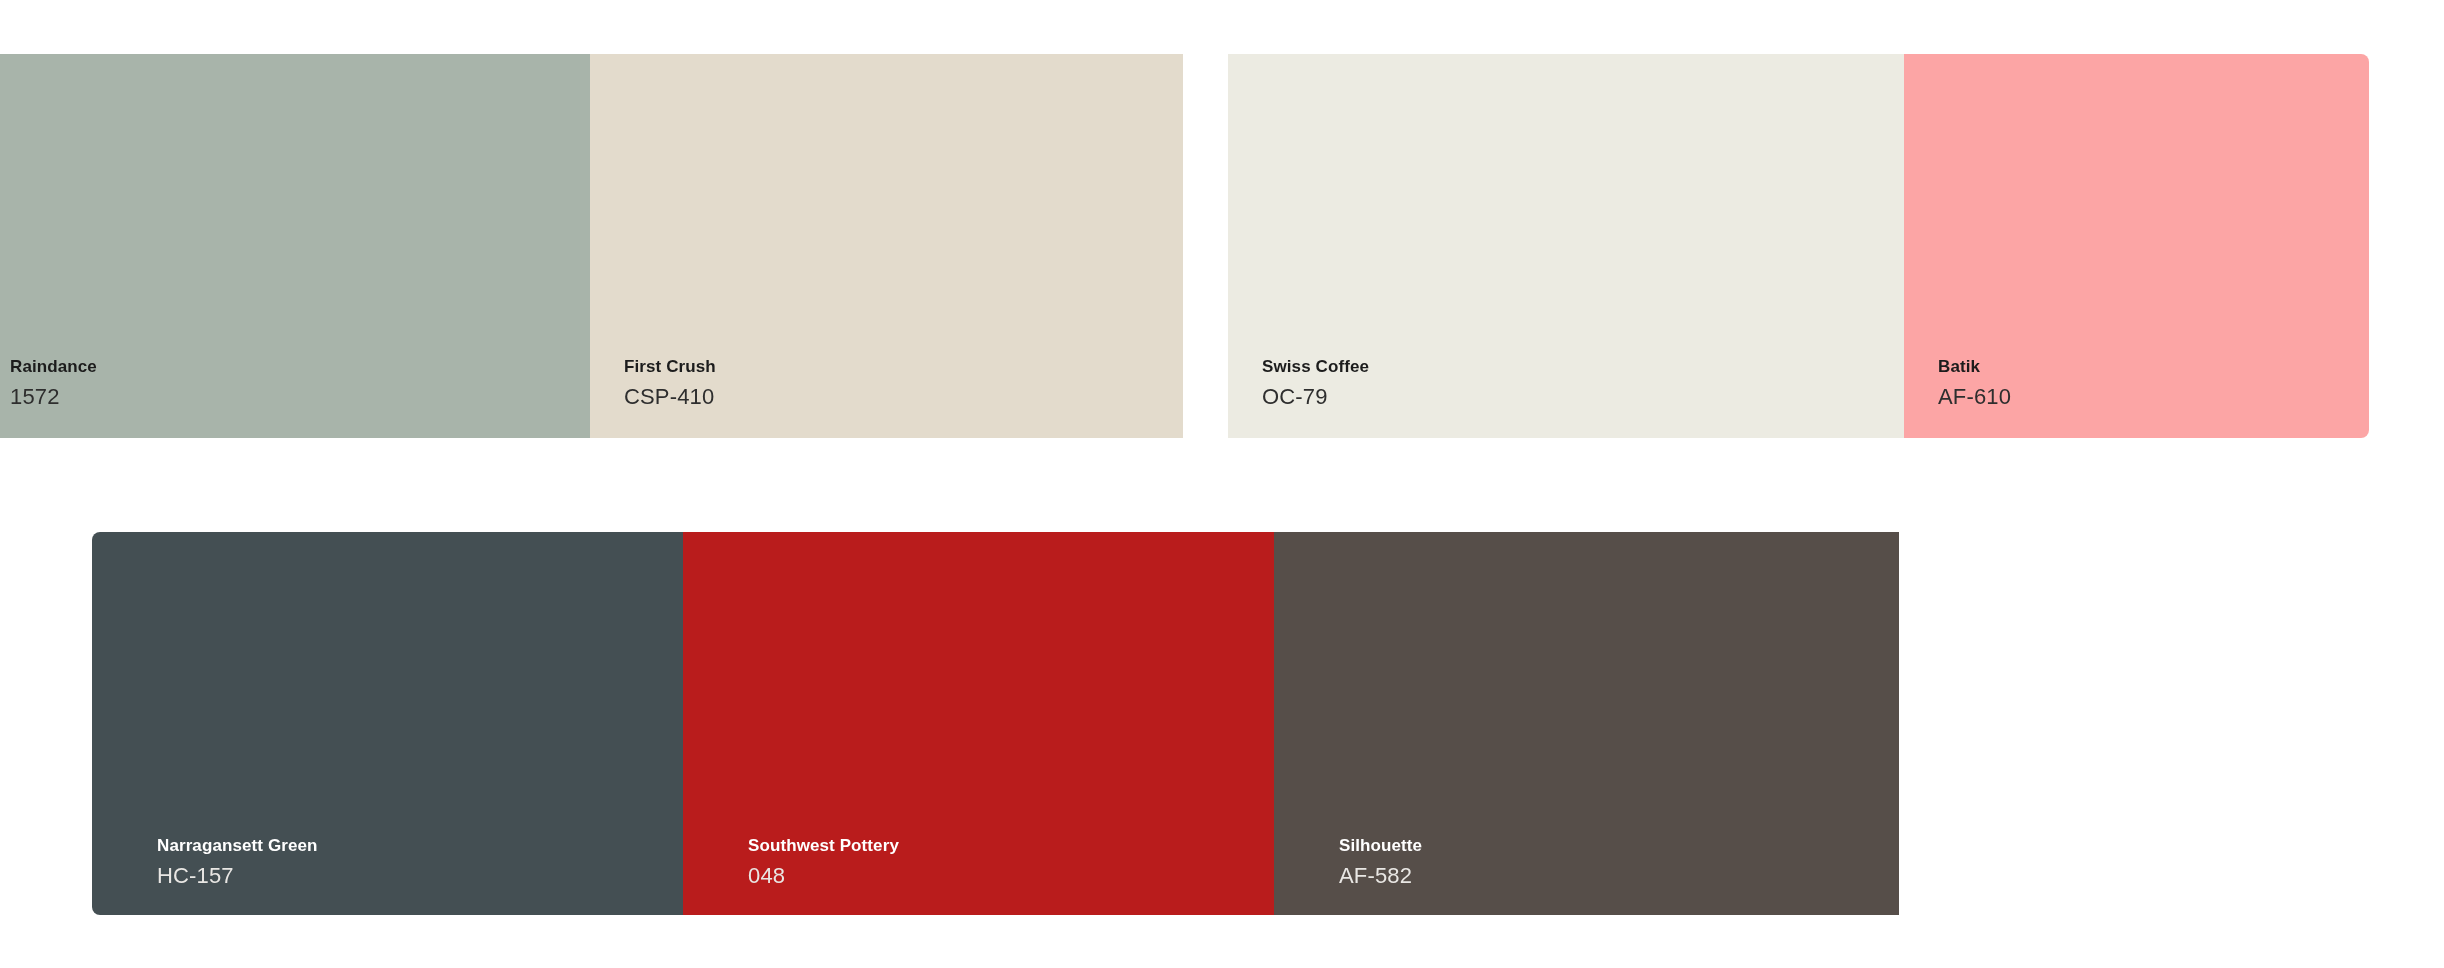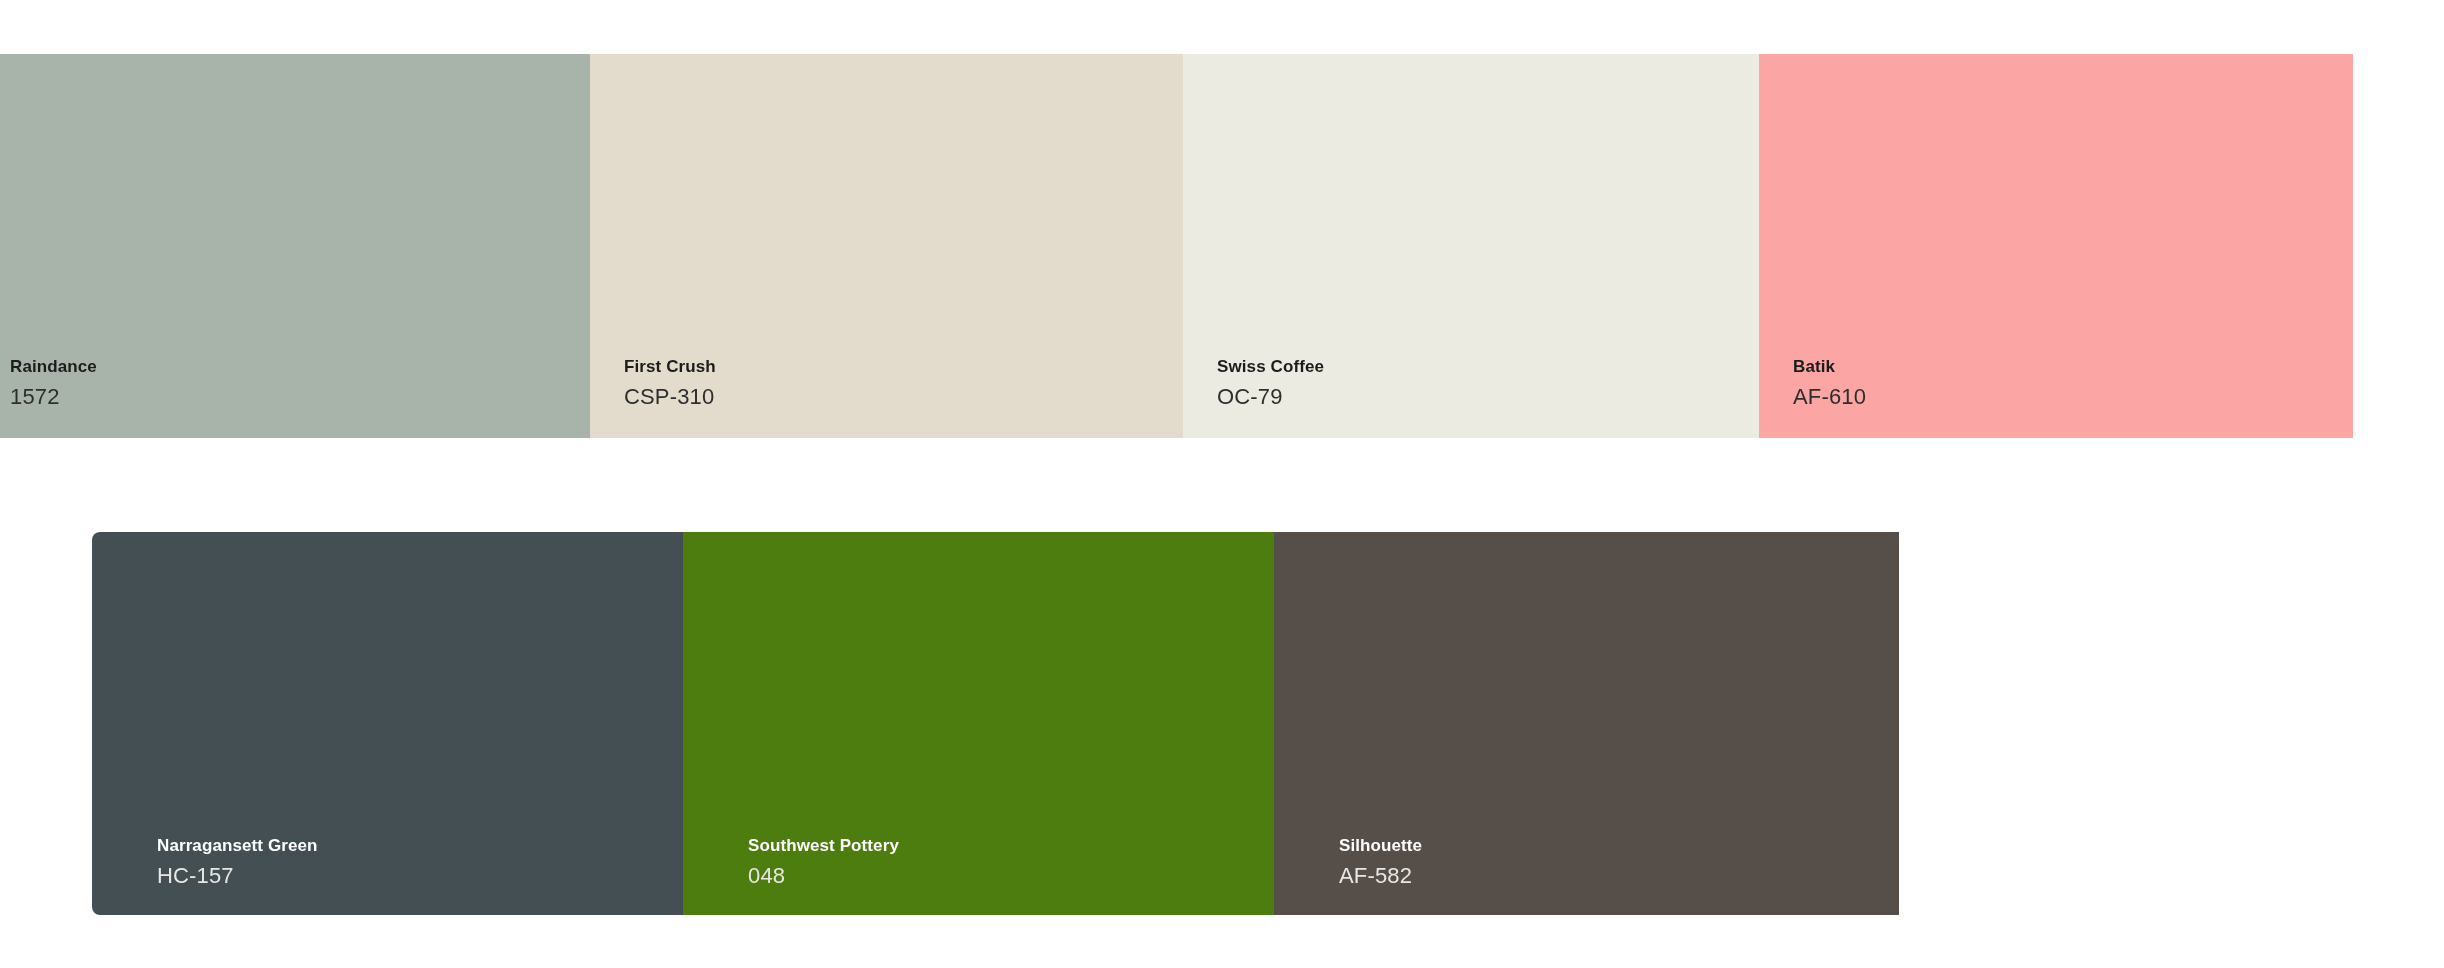--- a/index.html
+++ b/index.html
@@ -93,45 +93,45 @@
   <div class="palette-row row-top">
       <div class="swatch tone-dark" style="background: rgb(168, 180, 170); width: 614px;">
         <div class="swatch-caption">
           <span class="swatch-name">Raindance</span>
           <span class="swatch-code">1572</span>
         </div>
       </div>
       <div class="swatch tone-dark" style="background: rgb(227, 219, 204); width: 593px;">
         <div class="swatch-caption">
           <span class="swatch-name">First Crush</span>
-          <span class="swatch-code">CSP-310</span>
+          <span class="swatch-code">CSP-410</span>
         </div>
       </div>
-      <div class="swatch tone-dark" style="background: rgb(236, 235, 226); width: 576px;">
+      <div class="swatch tone-dark" style="background: rgb(236, 235, 226); width: 676px; margin-left: 45px;">
         <div class="swatch-caption">
           <span class="swatch-name">Swiss Coffee</span>
           <span class="swatch-code">OC-79</span>
         </div>
       </div>
       <div class="swatch tone-dark" style="background: #fca5a5; width: 594px;">
         <div class="swatch-caption">
           <span class="swatch-name">Batik</span>
           <span class="swatch-code">AF-610</span>
         </div>
       </div>
     </div>
 
   <div class="palette-row row-bottom">
       <div class="swatch tone-light" style="background: rgb(68, 79, 83); width: 591px;">
         <div class="swatch-caption">
           <span class="swatch-name">Narragansett Green</span>
           <span class="swatch-code">HC-157</span>
         </div>
       </div>
-      <div class="swatch tone-light" style="background: #4d7c0f; width: 591px; padding-left: 13px;">
+      <div class="swatch tone-light" style="background: #b91c1c; width: 591px; padding-left: 13px;">
         <div class="swatch-caption">
           <span class="swatch-name">Southwest Pottery</span>
           <span class="swatch-code">048</span>
         </div>
       </div>
       <div class="swatch tone-light" style="background: rgb(86, 78, 73); width: 625px;">
         <div class="swatch-caption">
           <span class="swatch-name">Silhouette</span>
           <span class="swatch-code">AF-582</span>
         </div>

